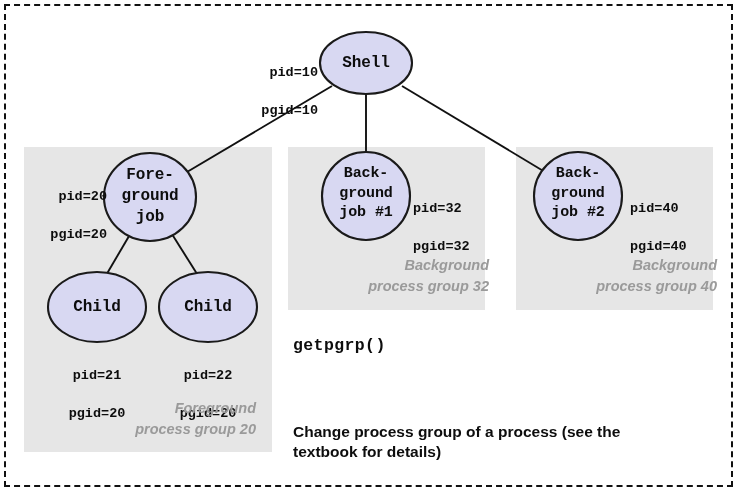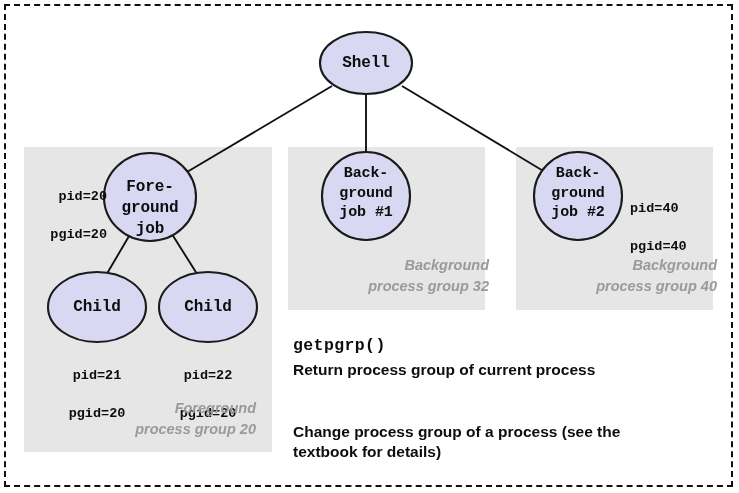--- a/index.html
+++ b/index.html
@@ -125,66 +125,73 @@
     <ellipse class="node-ellipse" cx="366" cy="63" rx="46" ry="31"></ellipse>
     <ellipse class="node-ellipse" cx="150" cy="197" rx="46" ry="44"></ellipse>
     <ellipse class="node-ellipse" cx="97" cy="307" rx="49" ry="35"></ellipse>
     <ellipse class="node-ellipse" cx="208" cy="307" rx="49" ry="35"></ellipse>
     <ellipse class="node-ellipse" cx="366" cy="196" rx="44" ry="44"></ellipse>
     <ellipse class="node-ellipse" cx="578" cy="196" rx="44" ry="44"></ellipse>
   </svg>
 
   <div class="node-label" style="left:316px; top:53px; width:100px;">Shell</div>
 
-  <div class="node-label" style="left:100px; top:165px; width:100px;margin-top:12px;">Fore-
+  <div class="node-label" style="left:100px; top:165px; width:100px;">Fore-
 ground
 job</div>
 
   <div class="node-label" style="left:47px; top:297px; width:100px;">Child</div>
 
   <div class="node-label" style="left:158px; top:297px; width:100px;">Child</div>
 
   <div class="node-label" style="left:316px; top:164px; width:100px; font-size:15px;">Back-
 ground
 job #1</div>
 
   <div class="node-label" style="left:528px; top:164px; width:100px; font-size:15px;">Back-
 ground
 job #2</div>
 
+  <div class="pid-label right-align" style="left:198px; top:44px; width:120px;">
+    <span>pid=10</span><br>
+    <span>pgid=10</span>
+  </div>
 
   <div class="pid-label right-align" style="left:-10px; top:168px; width:117px;">
     <span>pid=20</span><br>
     <span>pgid=20</span>
   </div>
 
   <div class="pid-label center-align" style="left:37px; top:347px; width:120px;">
     <span>pid=21</span><br>
     <span>pgid=20</span>
   </div>
 
   <div class="pid-label center-align" style="left:148px; top:347px; width:120px;">
     <span>pid=22</span><br>
     <span>pgid=20</span>
   </div>
 
+  <div class="pid-label left-align" style="left:413px; top:180px; width:120px;">
+    <span>pid=32</span><br>
+    <span>pgid=32</span>
+  </div>
 
   <div class="pid-label left-align" style="left:630px; top:180px; width:120px;">
     <span>pid=40</span><br>
     <span>pgid=40</span>
   </div>
 
   <div class="grp-caption" style="left:36px; top:398px; width:220px;">Foreground
 process group 20</div>
 
   <div class="grp-caption" style="left:299px; top:255px; width:190px;">Background
 process group 32</div>
 
   <div class="grp-caption" style="left:527px; top:255px; width:190px;">Background
 process group 40</div>
 
   <div class="api-mono" style="left:293px; top:336px;">getpgrp()</div>
-  <div class="api-desc" style="left:293px; top:360px; width:430px;">Return process group of current process</div>
 
   <div class="api-desc" style="left:293px; top:422px; width:430px;">Change process group of a process (see the
 textbook for details)</div>
 
 </div>
 
 </body></html>

